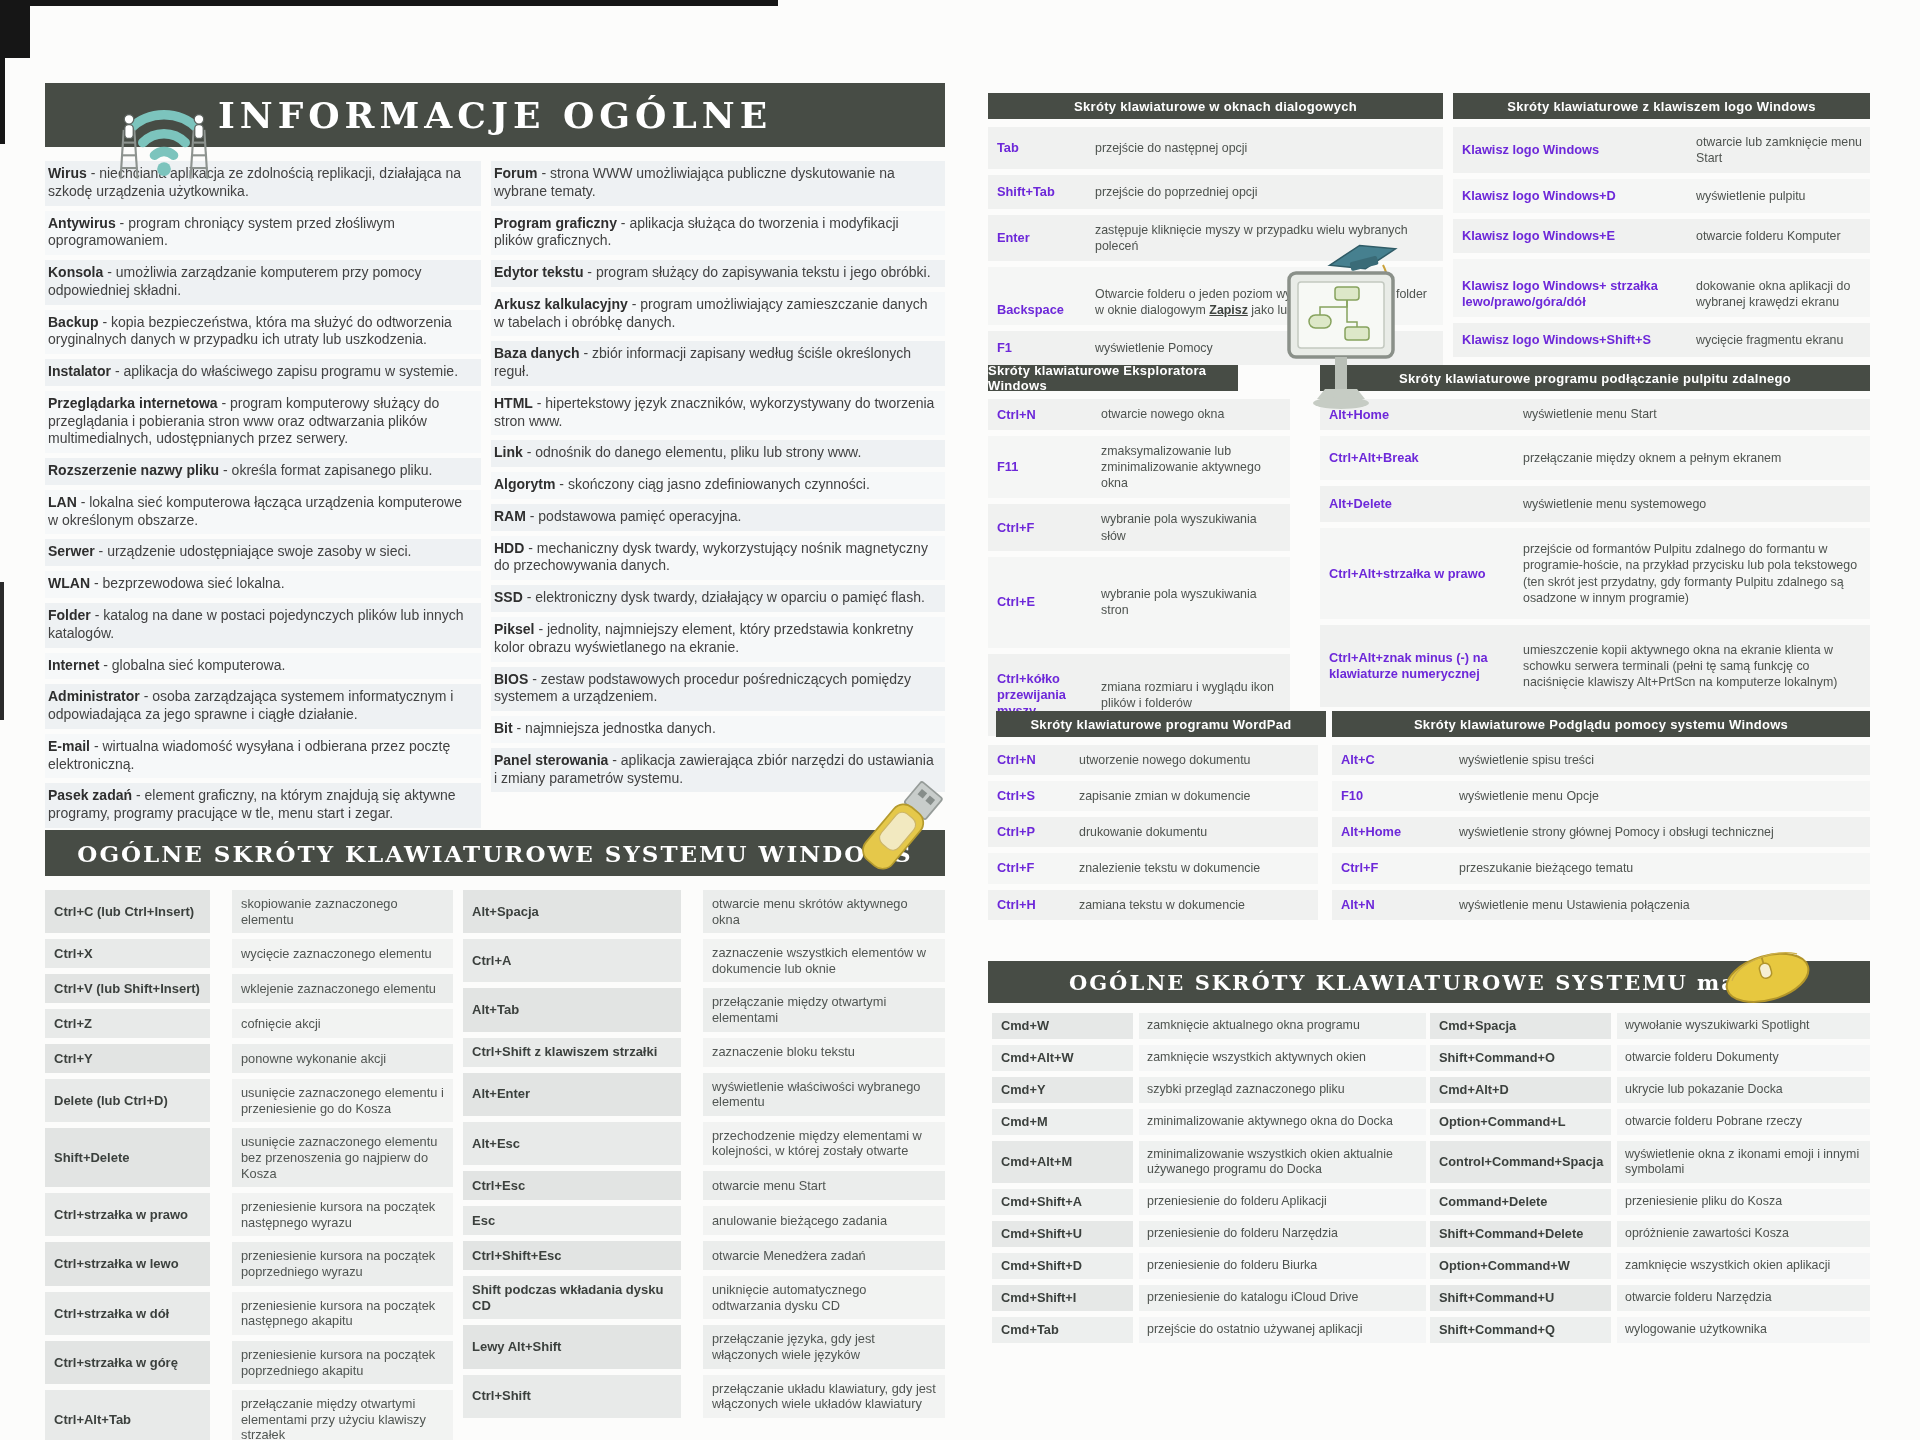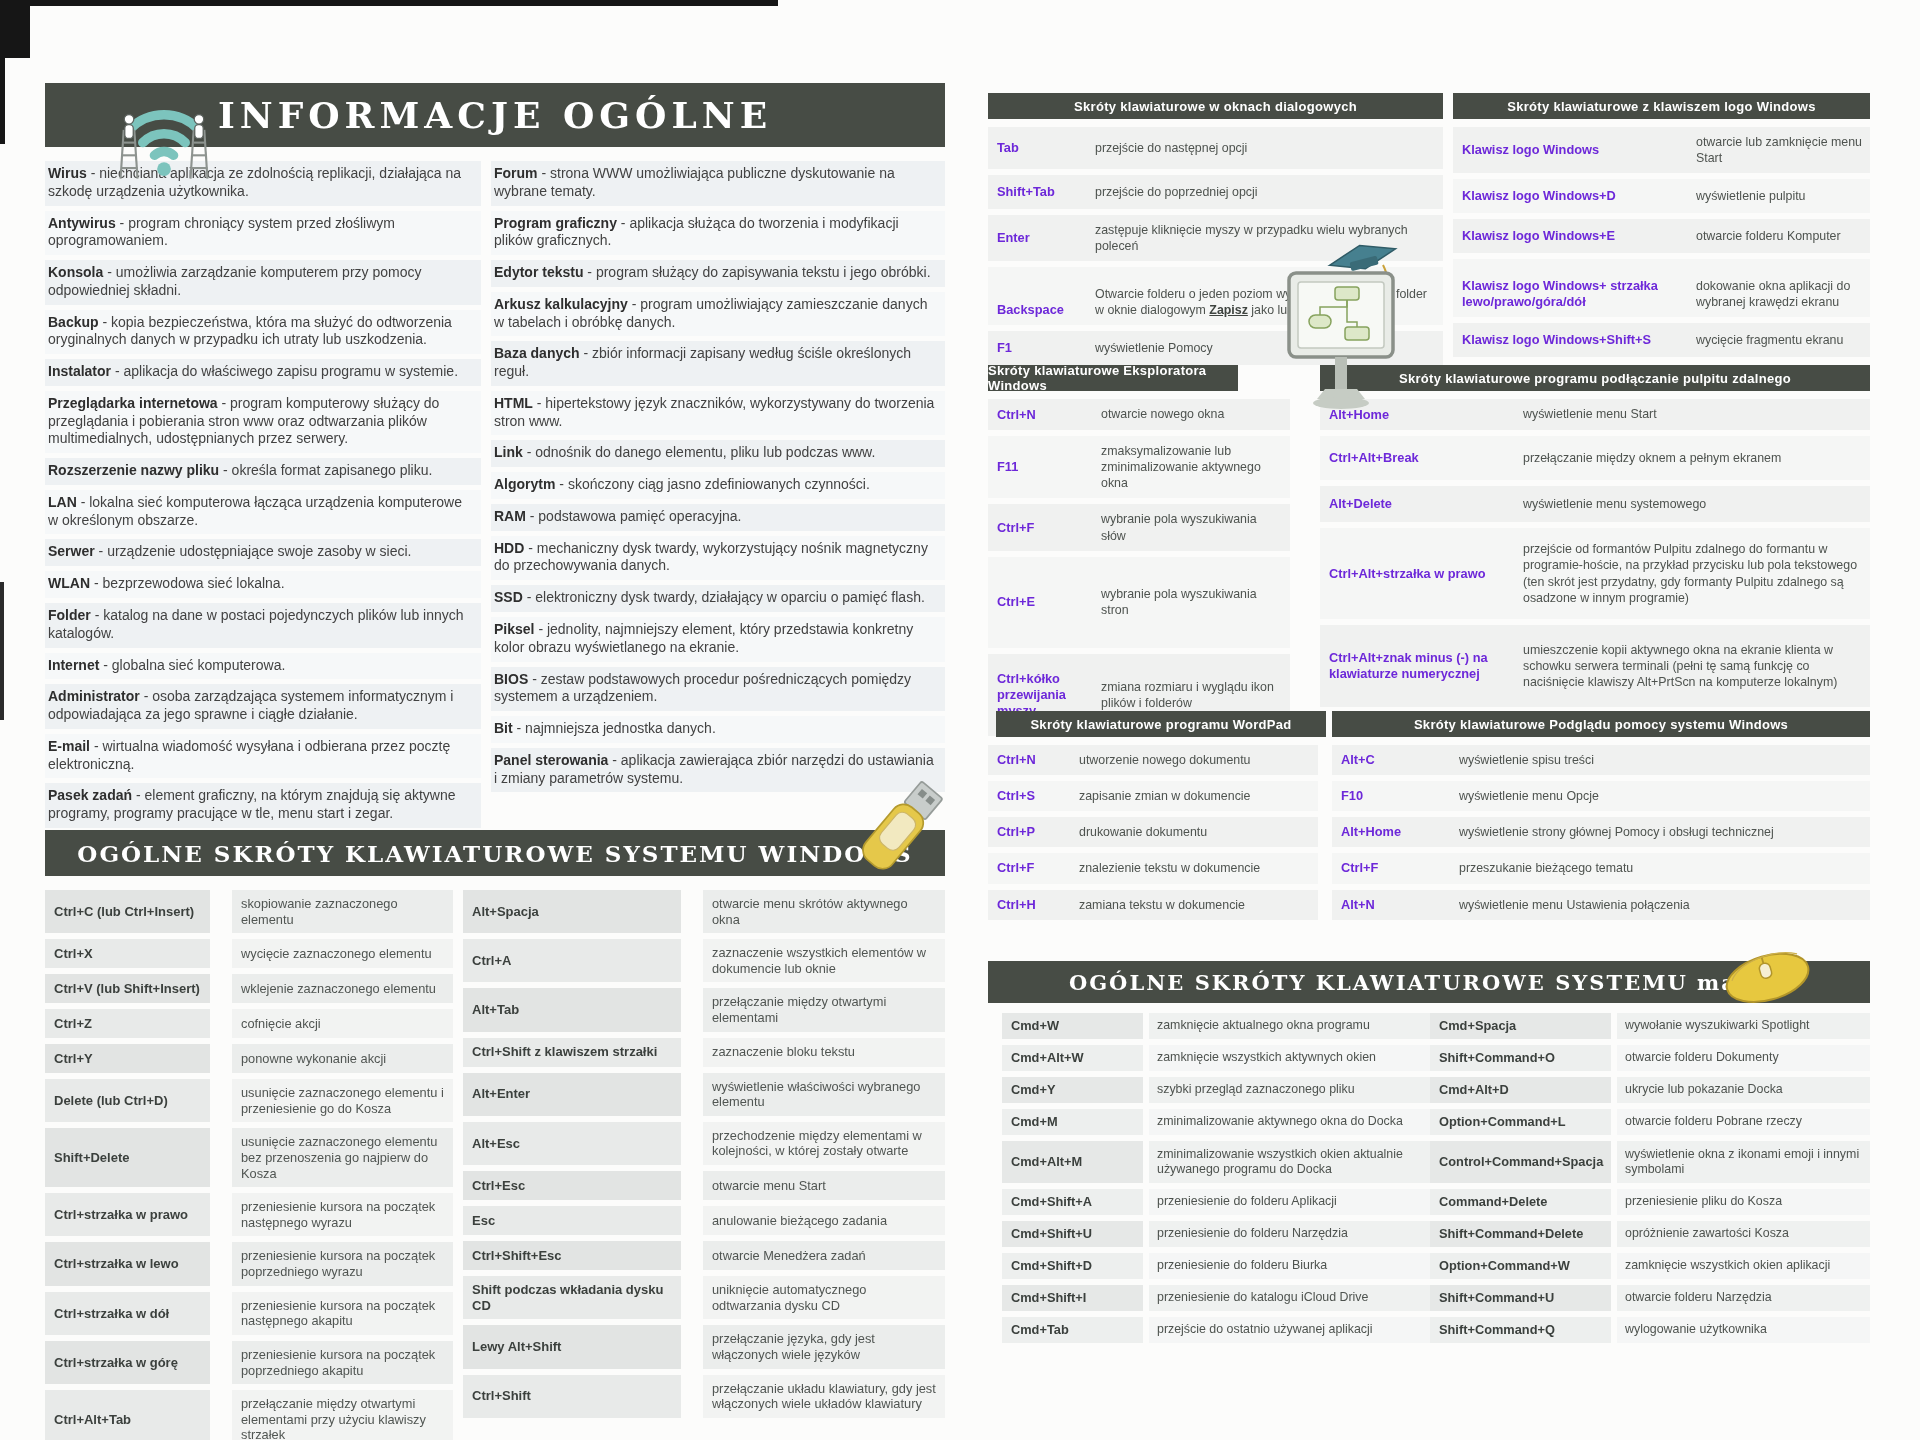--- a/index.html
+++ b/index.html
@@ -73,21 +73,21 @@
   .tB1 .rk{width:92px;}
   .tB2 .rk{width:182px;}
   .tC1 .rk{width:70px;}
   .tC2 .rk{width:106px;}
   .uw{text-decoration:underline;font-weight:700;color:#3f4440;}
   .rh1{min-height:42px;} .rh2{min-height:34px;} .rh3{min-height:34px;} .rh4{min-height:58px;align-items:flex-end;} .rh5{min-height:34px;}
   .bh1{min-height:31px;} .bh2{min-height:44px;} .bh3{min-height:36px;} .bh4{min-height:91px;} .bh5{min-height:82px;}
   .ch{min-height:30px;}
 
   
-  .tM1{left:14px;top:920px;width:434px;}
+  .tM1{left:4px;top:920px;width:434px;}
   .tM2{left:442px;top:920px;width:440px;}
   .mrow{display:flex;margin-bottom:6px;}
   .mrow .mk{background:#e6e8e7;font-weight:700;font-size:12.8px;color:#3b403d;
             padding:5px 4px 5px 9px;display:flex;align-items:center;margin-right:6px;line-height:1.2;}
   .tM1 .mk{width:128px;}
   .tM2 .mk{width:168px;}
   .mrow .mv{flex:1;background:#eff1f0;font-size:12.4px;color:#4e534f;padding:5px 8px;
             display:flex;align-items:center;line-height:1.25;min-height:16px;}
   .mrow:nth-child(even) .mk{background:#edefee;}
   .mrow:nth-child(even) .mv{background:#f5f6f6;}
@@ -180,21 +180,21 @@
           <div class="def"><b>Program graficzny</b> <span>- aplikacja służąca do tworzenia i modyfikacji plików graficznych.</span></div>
 
           <div class="def"><b>Edytor tekstu</b> <span>- program służący do zapisywania tekstu i jego obróbki.</span></div>
 
           <div class="def"><b>Arkusz kalkulacyjny</b> <span>- program umożliwiający zamieszczanie danych w tabelach i obróbkę danych.</span></div>
 
           <div class="def"><b>Baza danych</b> <span>- zbiór informacji zapisany według ściśle określonych reguł.</span></div>
 
           <div class="def"><b>HTML</b> <span>- hipertekstowy język znaczników, wykorzystywany do tworzenia stron www.</span></div>
 
-          <div class="def"><b>Link</b> <span>- odnośnik do danego elementu, pliku lub podczas www.</span></div>
+          <div class="def"><b>Link</b> <span>- odnośnik do danego elementu, pliku lub strony www.</span></div>
 
           <div class="def"><b>Algorytm</b> <span>- skończony ciąg jasno zdefiniowanych czynności.</span></div>
 
           <div class="def"><b>RAM</b> <span>- podstawowa pamięć operacyjna.</span></div>
 
           <div class="def"><b>HDD</b> <span>- mechaniczny dysk twardy, wykorzystujący nośnik magnetyczny do przechowywania danych.</span></div>
 
           <div class="def"><b>SSD</b> <span>- elektroniczny dysk twardy, działający w oparciu o pamięć flash.</span></div>
 
           <div class="def"><b>Piksel</b> <span>- jednolity, najmniejszy element, który przedstawia konkretny kolor obrazu wyświetlanego na ekranie.</span></div>

